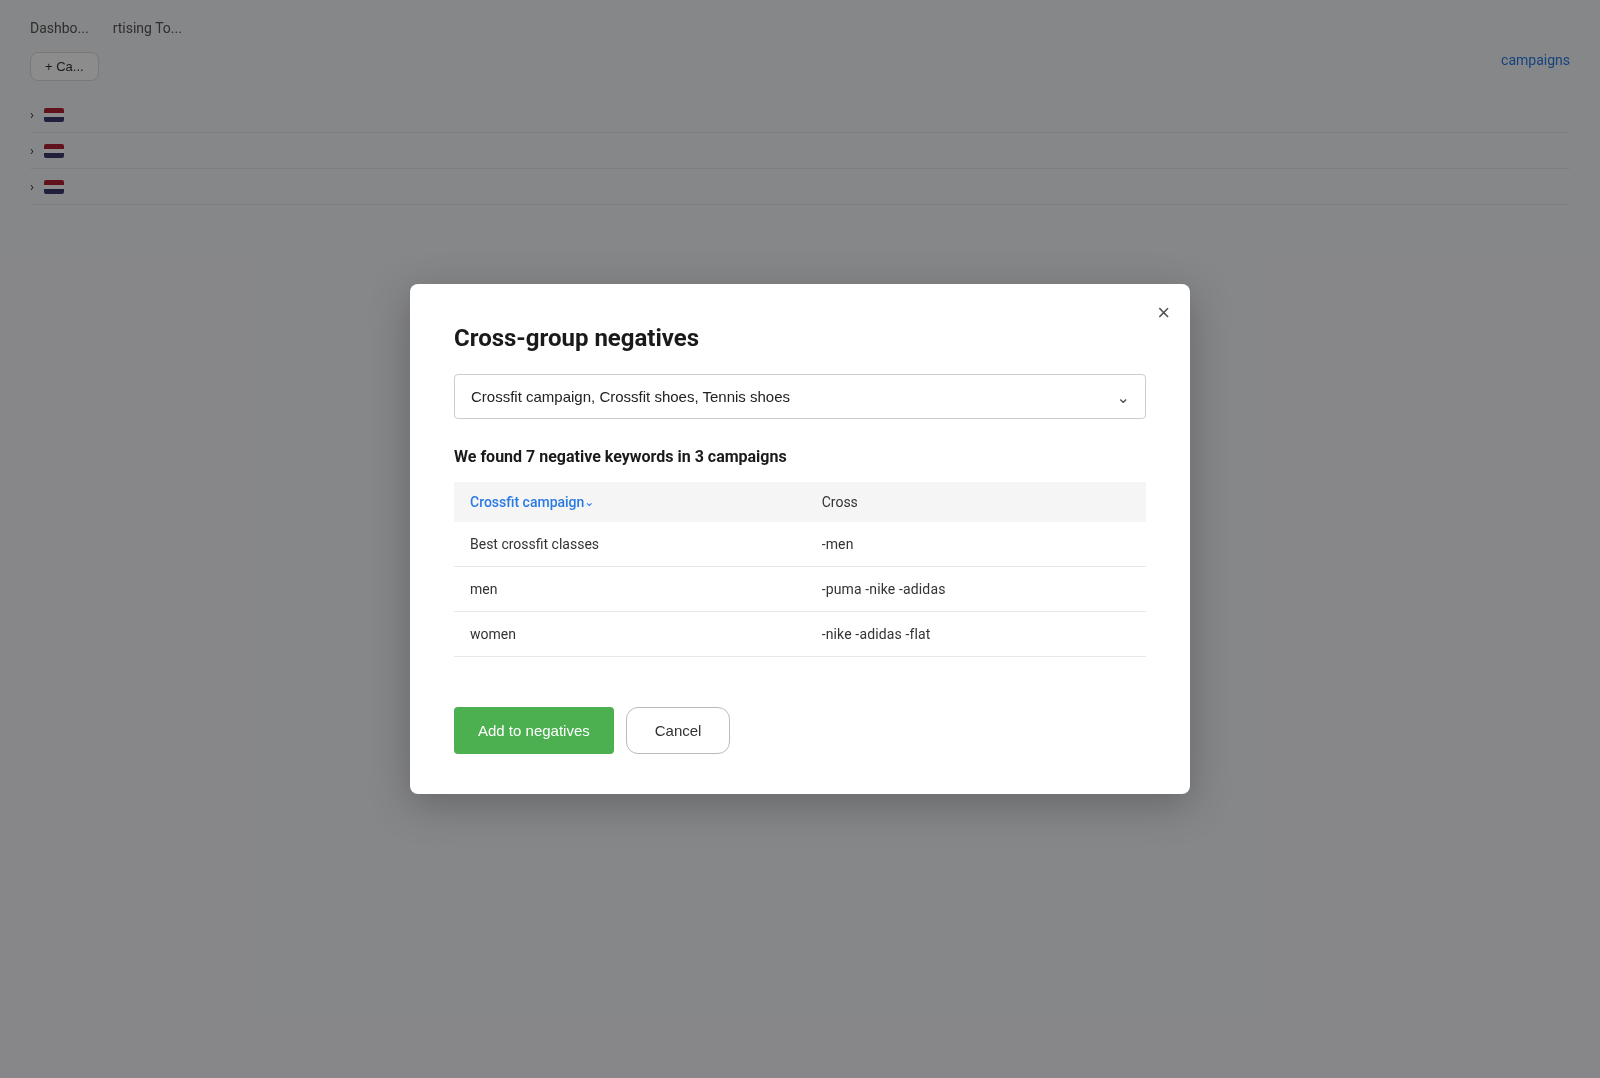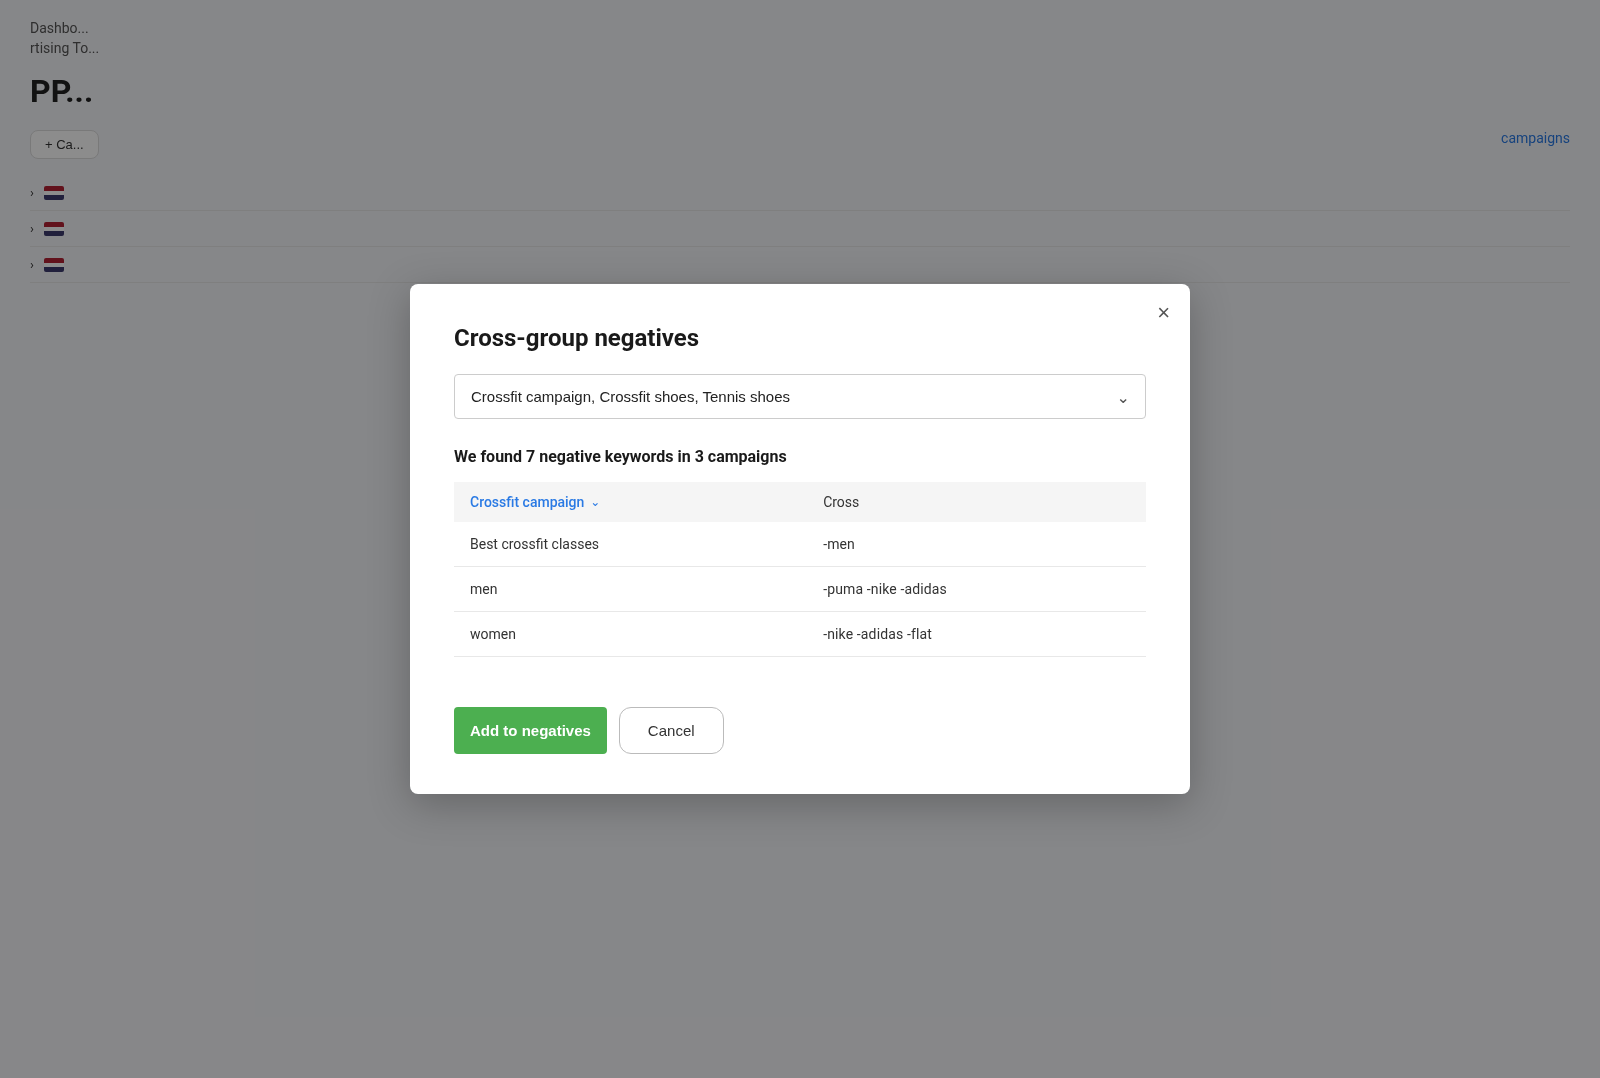--- a/index.html
+++ b/index.html
@@ -18,25 +18,24 @@
       position: absolute;
       inset: 0;
       background: #f5f6fa;
       display: flex;
       flex-direction: column;
       padding: 20px 30px;
     }
 
     .bg-nav {
       display: flex;
-      gap: 4px;
+      gap: 24px;
       font-size: 14px;
       color: #555;
       margin-bottom: 16px;
-      flex-direction: column;
     }
 
     .bg-title {
       font-size: 32px;
       font-weight: 700;
       color: #222;
       margin-bottom: 20px;
     }
 
     .bg-toolbar {
@@ -184,21 +183,21 @@
 
     .keywords-table tbody td {
       padding: 14px 16px;
       font-size: 14px;
       color: #333;
     }
 
     .campaign-header-cell {
       display: flex;
       align-items: center;
-      gap: 6px;
+      gap: 0;
       color: #2a7ae4;
       font-size: 14px;
     }
 
     .chevron-down {
       font-size: 12px;
     }
 
     .neg-keywords {
       color: #333;
@@ -212,23 +211,23 @@
       gap: 12px;
       margin-top: 30px;
       padding-top: 20px;
     }
 
     .btn-add {
       background: #4caf50;
       color: #fff;
       border: none;
       border-radius: 4px;
-      padding: 14px 16px;
+      padding: 14px 24px;
       font-size: 15px;
-      font-weight: 700;
+      font-weight: 400;
       cursor: pointer;
     }
 
     .btn-cancel {
       background: #fff;
       color: #333;
       border: 1px solid #bbb;
       border-radius: 12px;
       padding: 14px 28px;
       font-size: 15px;
@@ -242,21 +241,20 @@
     }
   </style>
 </head>
 <body>
 
 <div class="bg-page">
   <div class="bg-nav">
     <span>Dashbo...</span>
     <span>rtising To...</span>
   </div>
-  <div class="bg-title">PP...</div>
   <div class="bg-toolbar">
     <button class="bg-btn">+ Ca...</button>
     <span class="bg-neg-btn">campaigns</span>
   </div>
   <div class="bg-table-row">
     <span>›</span>
       <span class="flag"></span>
   </div>
   <div class="bg-table-row">
     <span>›</span>

